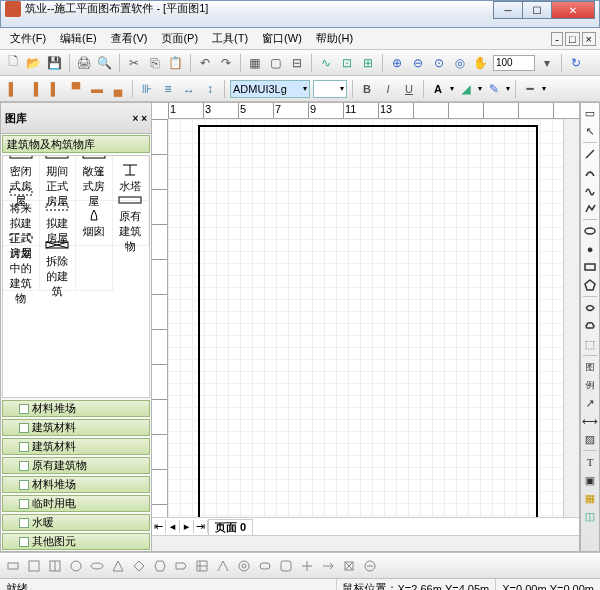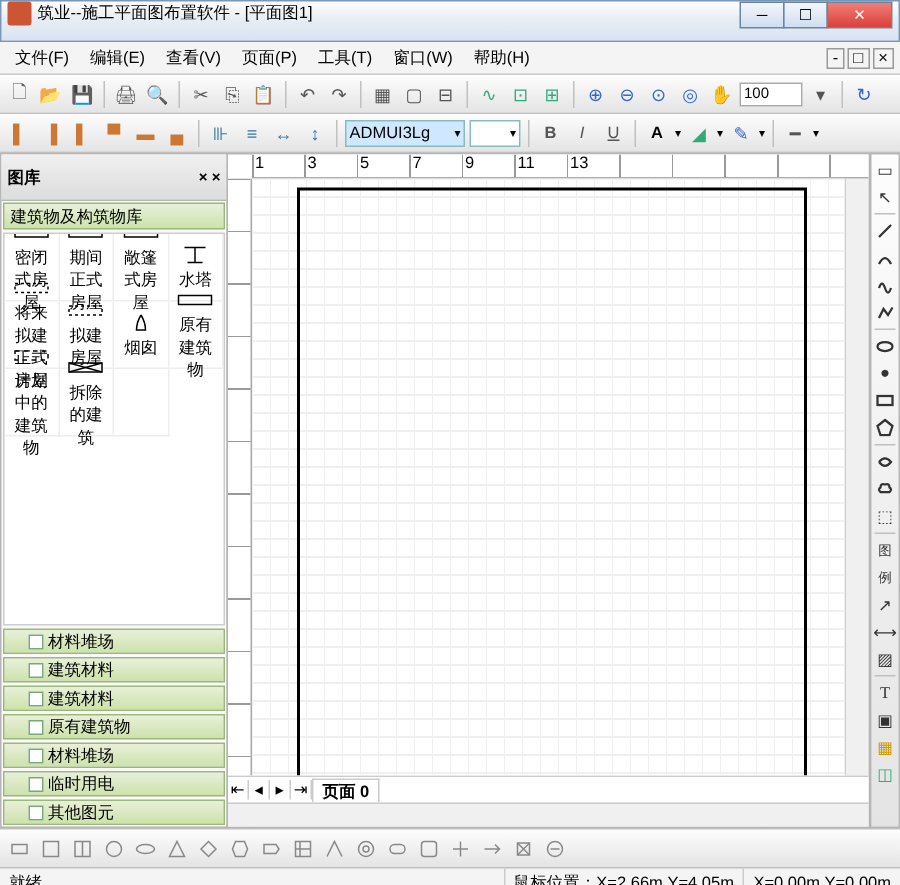--- a/index.html
+++ b/index.html
@@ -294,20 +294,24 @@
     <div class="lib-cat">
         <span class="sq"></span>
         <span>材料堆场</span>
       </div>
     <div class="lib-cat">
         <span class="sq"></span>
         <span>临时用电</span>
       </div>
     <div class="lib-cat">
         <span class="sq"></span>
+        <span>水暖</span>
+      </div>
+    <div class="lib-cat">
+        <span class="sq"></span>
         <span>其他图元</span>
       </div>
   </div>
 
   <div class="canvas-area">
     <div class="ruler-h">
       <div class="ruler-labels">
         <span>1</span>
           <span>3</span>
           <span>5</span>

